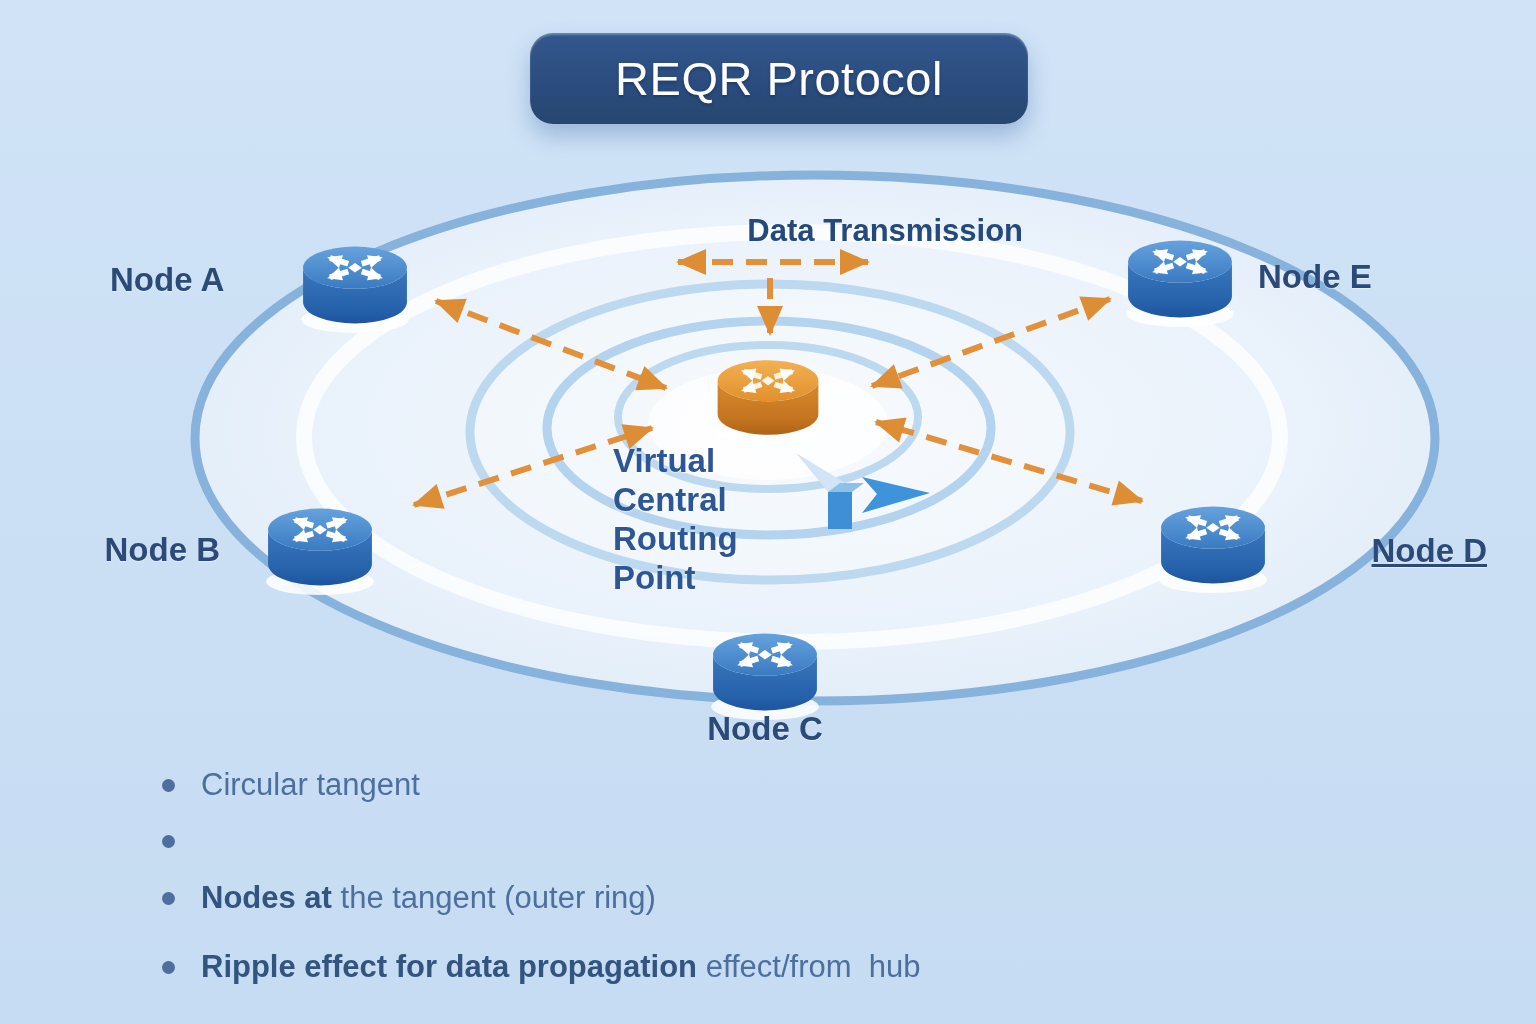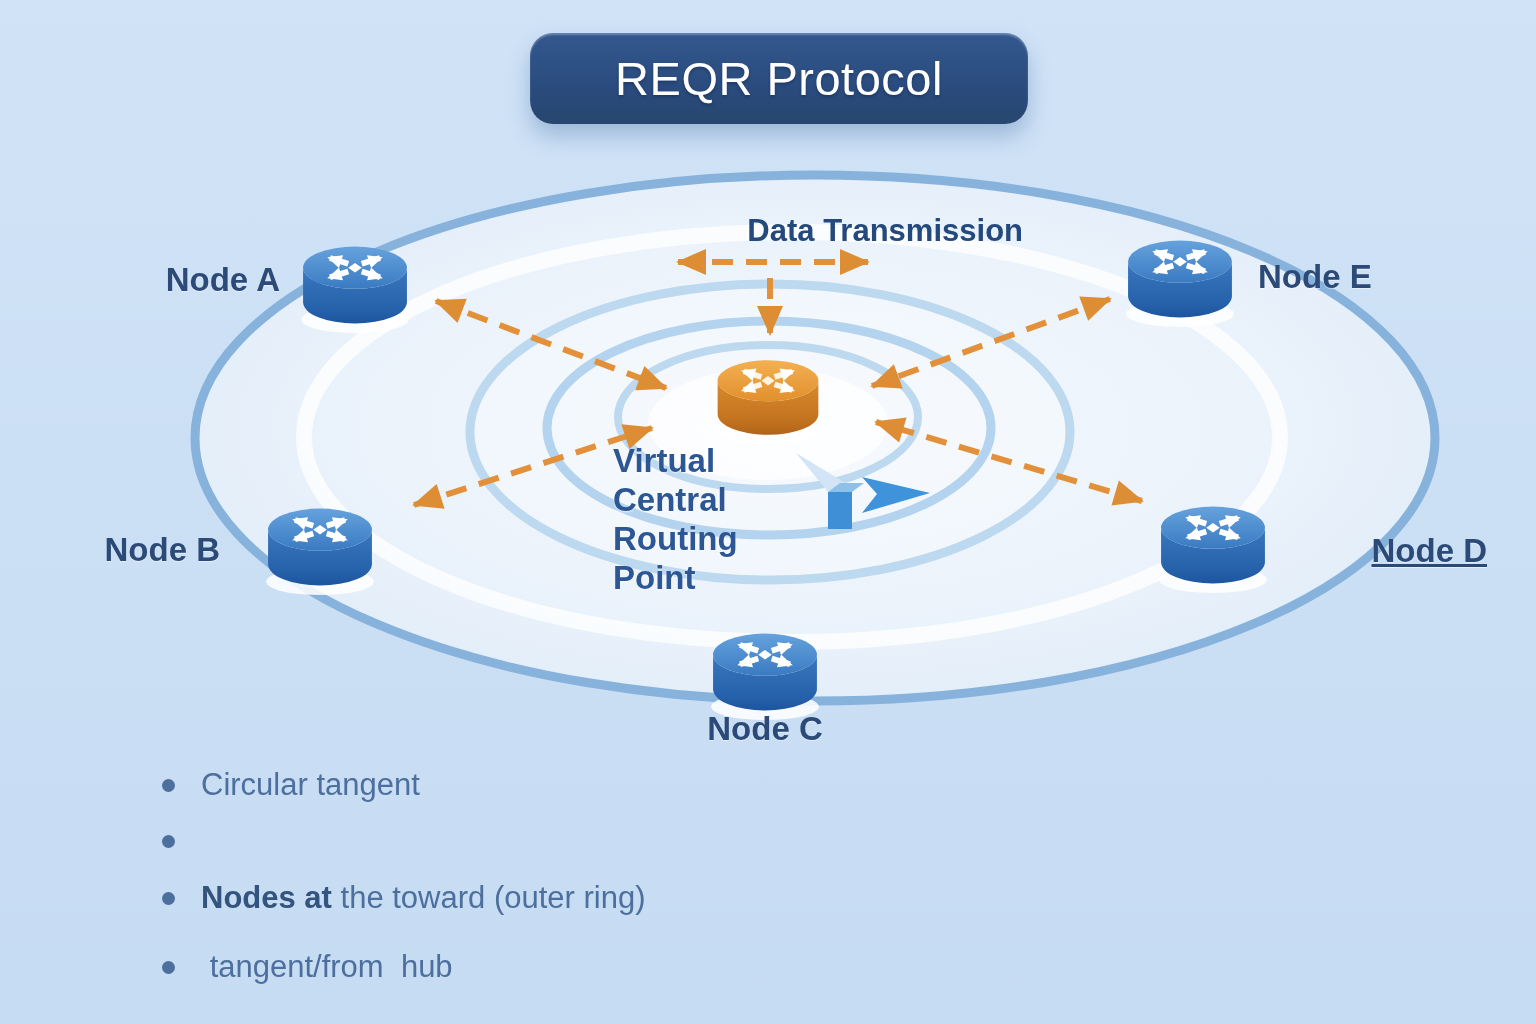--- a/index.html
+++ b/index.html
@@ -136,21 +136,21 @@
     <use href="#rtr-b" x="707" y="622" width="116" height="100"></use>
     <use href="#rtr-o" x="712" y="349" width="112" height="97"></use>
   </svg>
 
   <div class="title-banner">
     <div class="title-text">REQR Protocol</div>
   </div>
 
   <div class="trans-lbl">Data Transmission</div>
 
-  <div class="lbl" style="left:110px;top:261px;width:170px;text-align:right;">Node A</div>
+  <div class="lbl" style="left:110px;top:261px;width:170px;text-align:left;">Node A</div>
   <div class="lbl" style="left:1258px;top:258px;width:190px;text-align:left;">Node E</div>
   <div class="lbl" style="left:53px;top:531px;width:167px;text-align:right;">Node B</div>
   <div class="lbl" style="left:1297px;top:532px;width:190px;text-align:right;text-decoration:underline;">Node D</div>
   <div class="lbl" style="left:665px;top:710px;width:200px;text-align:center;">Node C</div>
 
   <div class="hub-lbl">Virtual
 Central
 Routing
 Point</div>
 
@@ -160,21 +160,22 @@
       <span class="b"></span>
       <span class="r">Circular tangent</span>
     </li>
     <li>
       <span class="dot"></span>
       <span class="b"></span>
     </li>
     <li>
       <span class="dot"></span>
       <span class="b">Nodes at</span>
-      <span class="r"> the toward (outer ring)</span>
+      <span class="r"> the tangent (outer ring)</span>
     </li>
     <li>
       <span class="dot"></span>
-      <span class="r"> tangent/from  hub</span>
+      <span class="b">Ripple effect for data propagation</span>
+      <span class="r"> effect/from  hub</span>
     </li>
   </ul>
 
 </div>
 
 </body></html>

